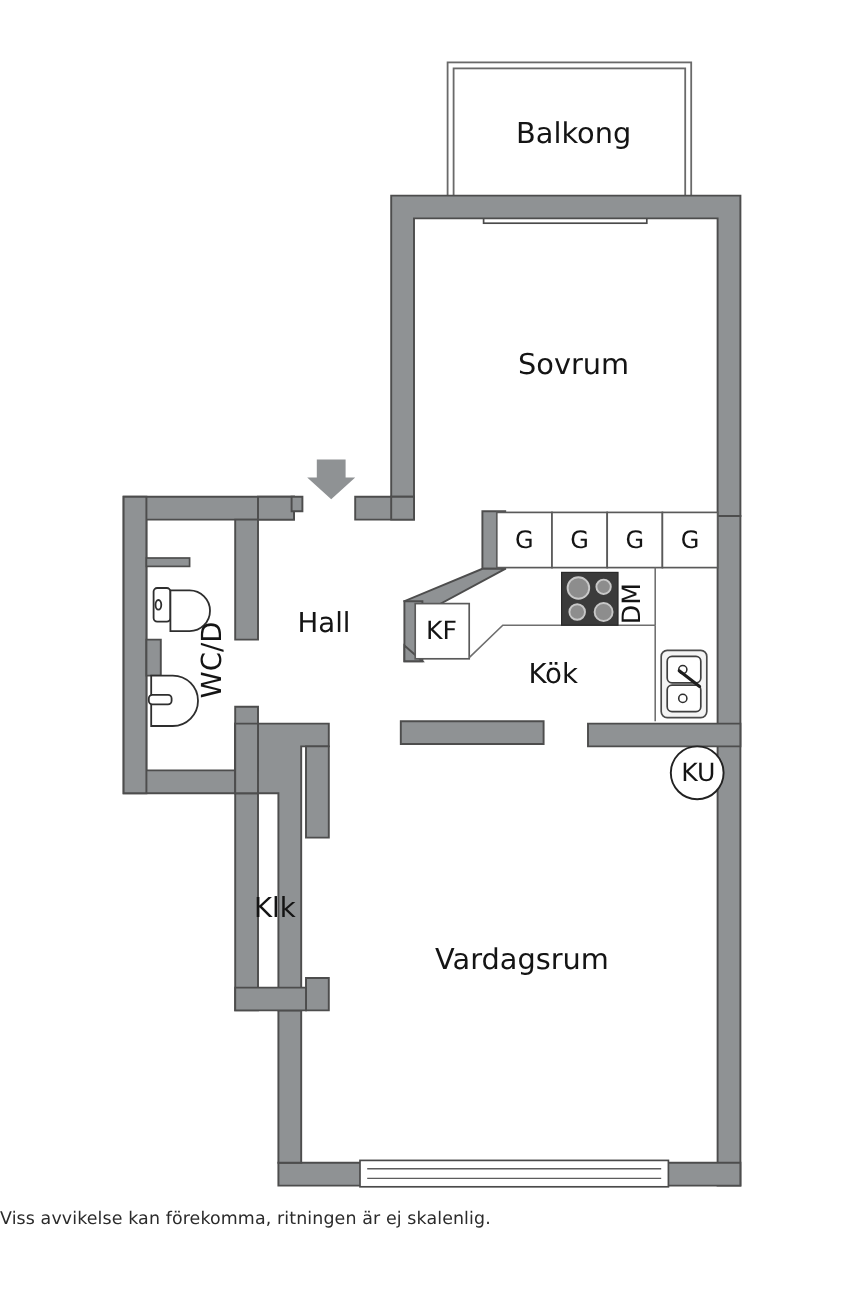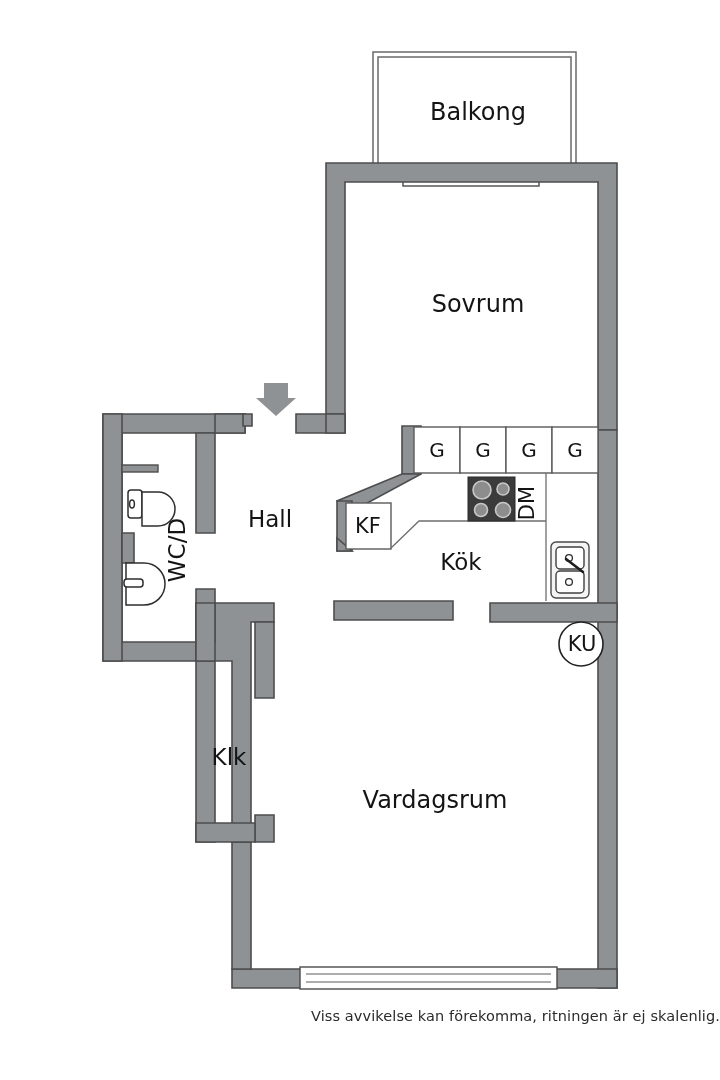--- a/index.html
+++ b/index.html
@@ -128,21 +128,21 @@
     font-family: "DejaVu Sans", "Liberation Sans", sans-serif;
     font-size: 20px;
     text-anchor: middle;
     dominant-baseline: middle;
   }
   .footer-note {
     position: absolute;
     left: 0;
     top: 1008px;
     width: 720px;
-    text-align: right;
+    text-align: left;
     font-family: "DejaVu Sans", "Liberation Sans", sans-serif;
     font-size: 14.5px;
     color: #2b2b2b;
     letter-spacing: 0.1px;
   }
 </style>
 </head>
 <body>
 
 <div id="plan-root">

